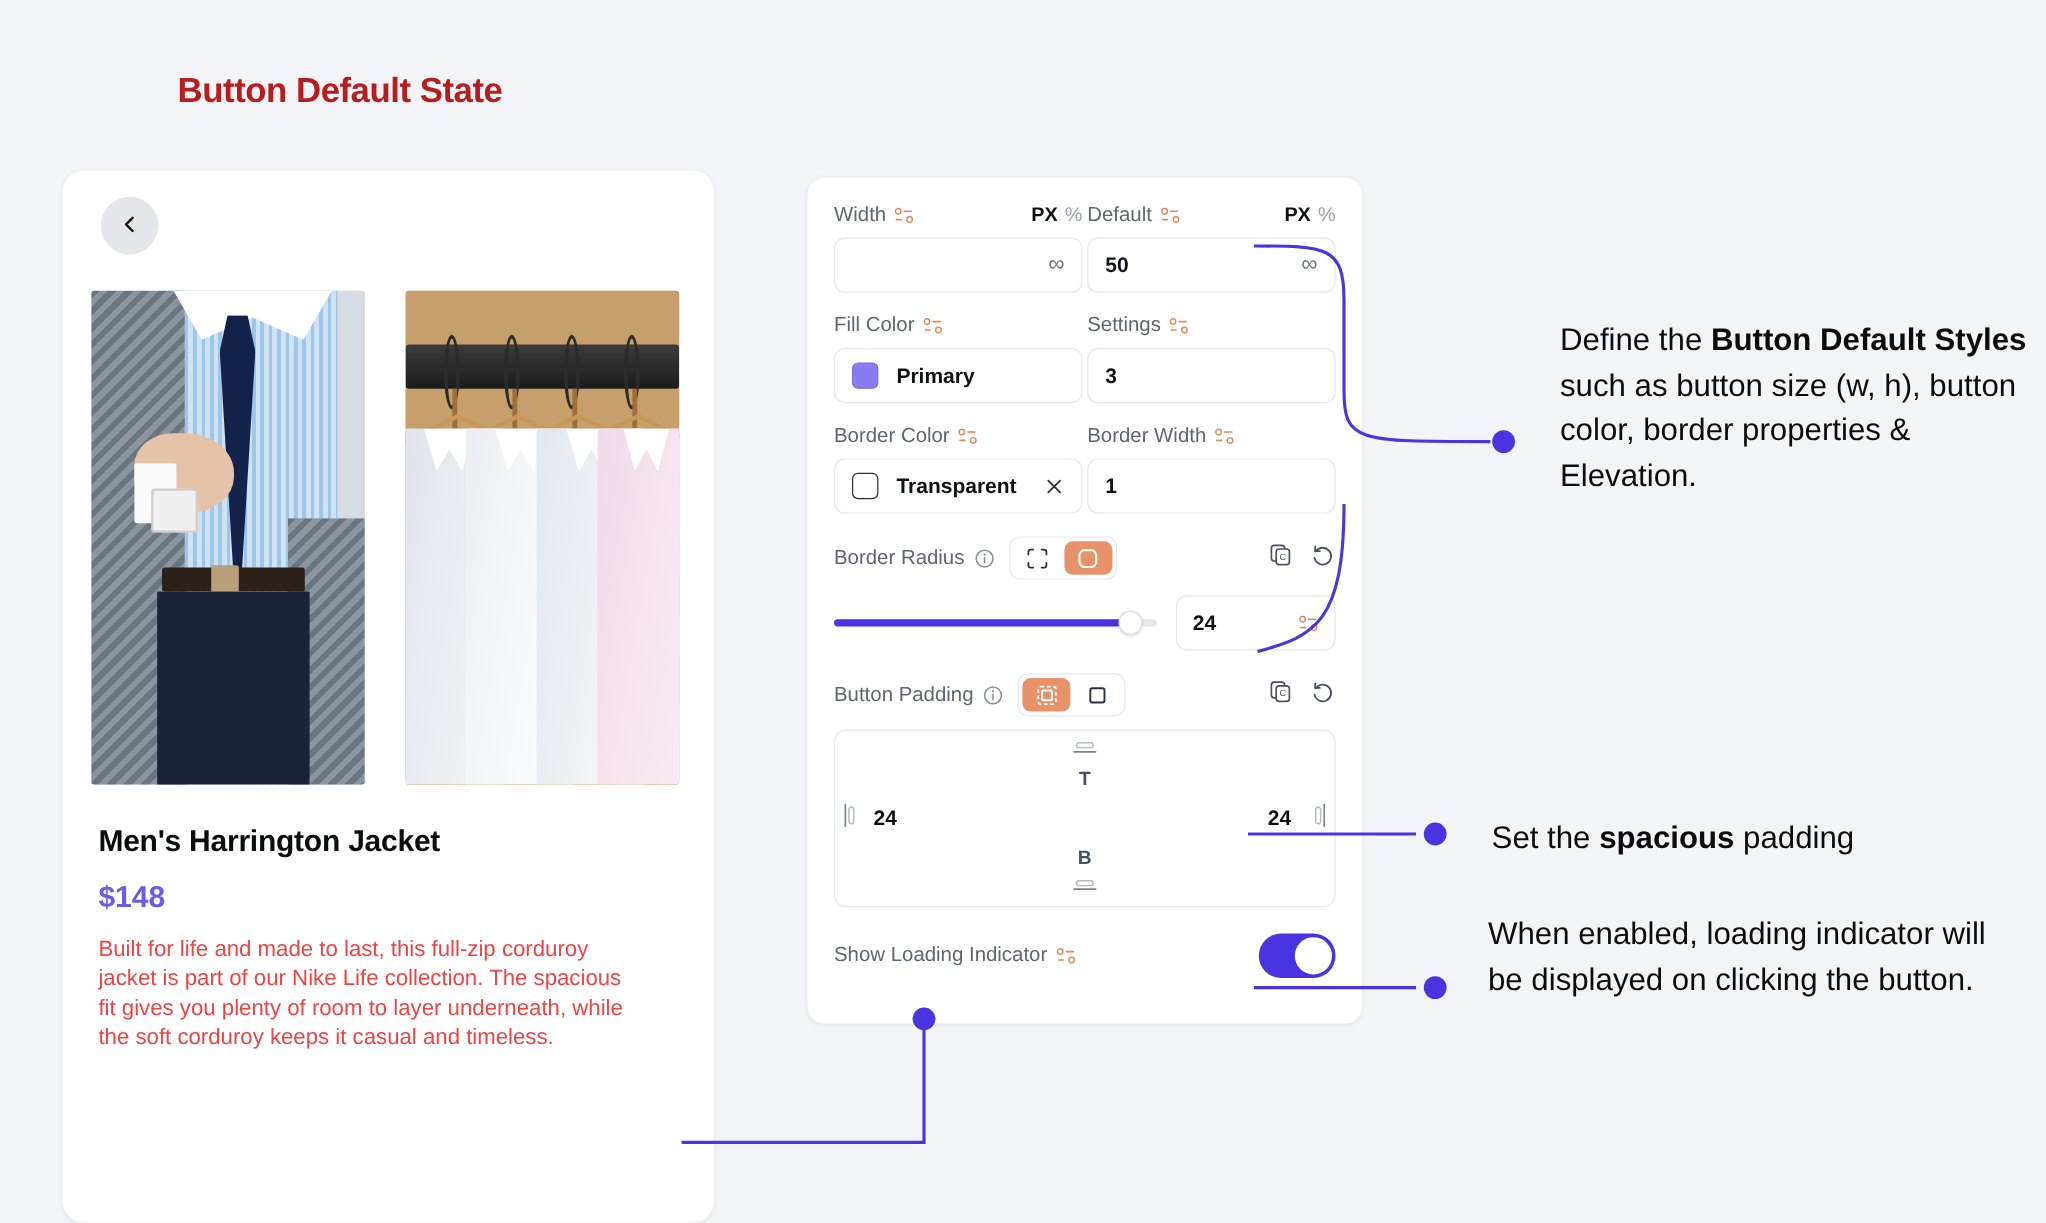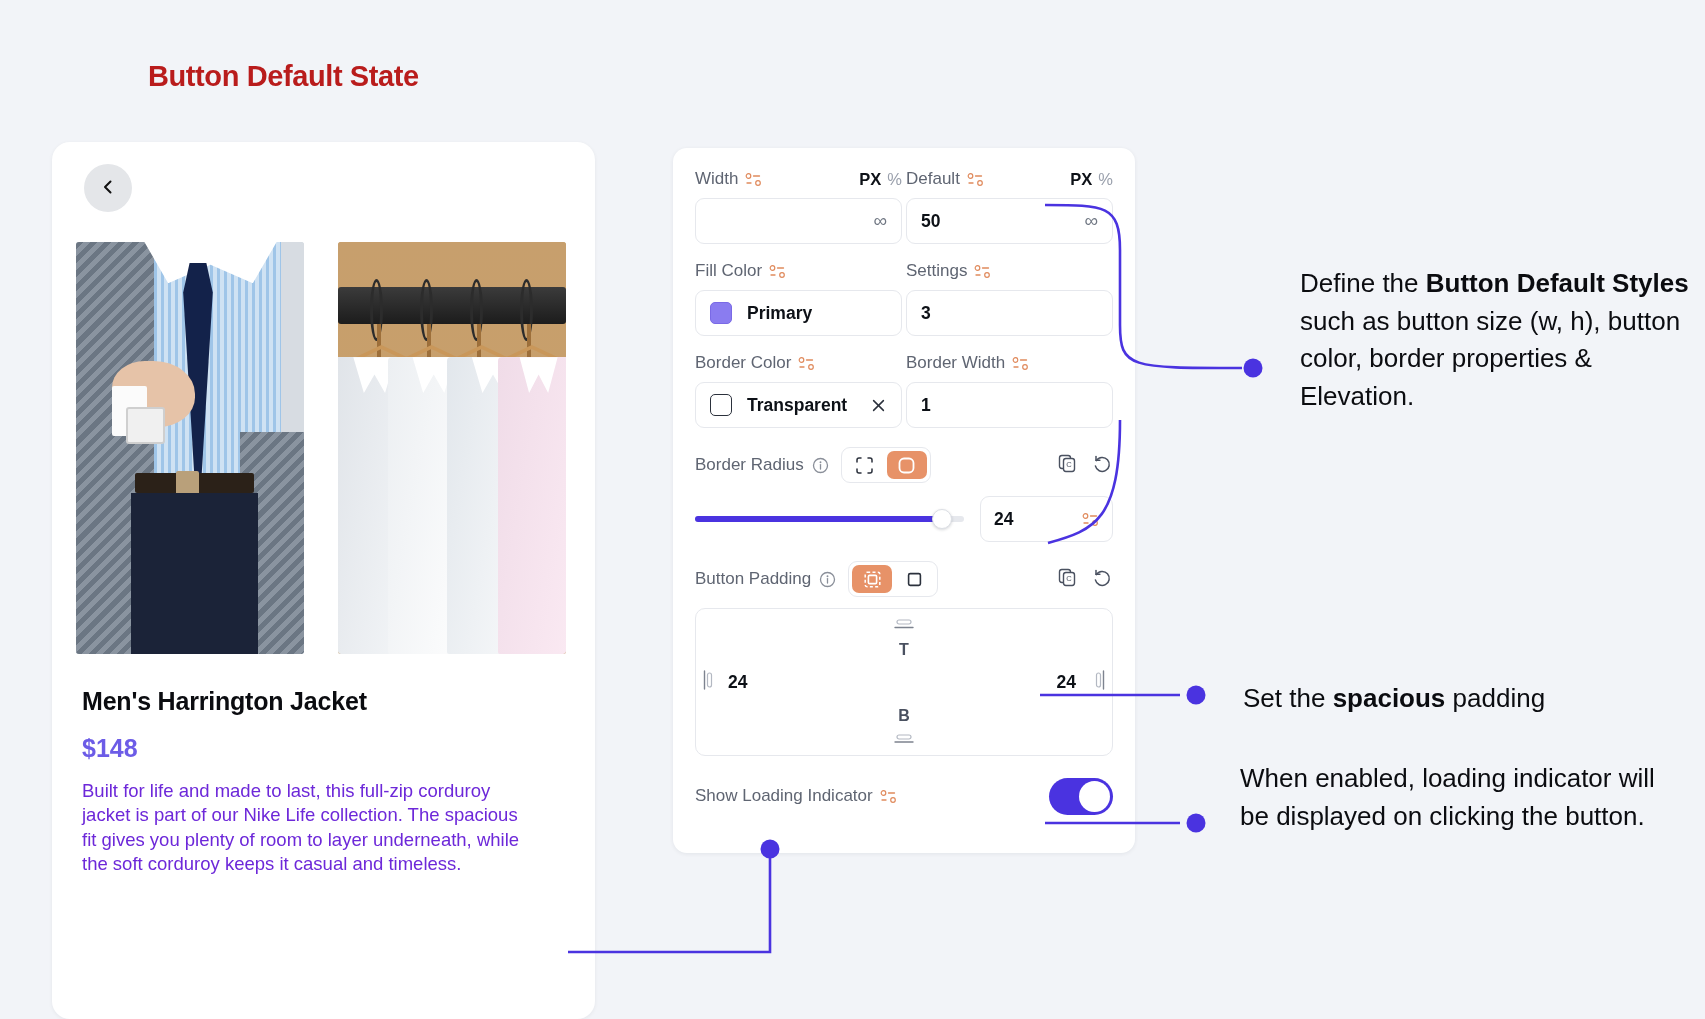--- a/index.html
+++ b/index.html
@@ -94,21 +94,21 @@
   .p-title {
     position: absolute; left: 30px; top: 545px;
     font-size: 25px; font-weight: bold; color: #0b0c10; letter-spacing: -0.2px;
   }
   .p-price {
     position: absolute; left: 30px; top: 592px;
     font-size: 25px; font-weight: bold; color: #6c5ce7;
   }
   .p-desc {
     position: absolute; left: 30px; top: 637px; width: 442px;
-    font-size: 18.5px; line-height: 1.32; color: #6d28d9;
+    font-size: 18.5px; line-height: 1.32; color: #ef4444;
   }
 
   
   .panel {
     position: absolute;
     left: 673px; top: 148px;
     width: 462px; height: 705px;
     background: #ffffff;
     border-radius: 14px;
     box-shadow: 0 1px 4px rgba(16,24,40,0.07);

